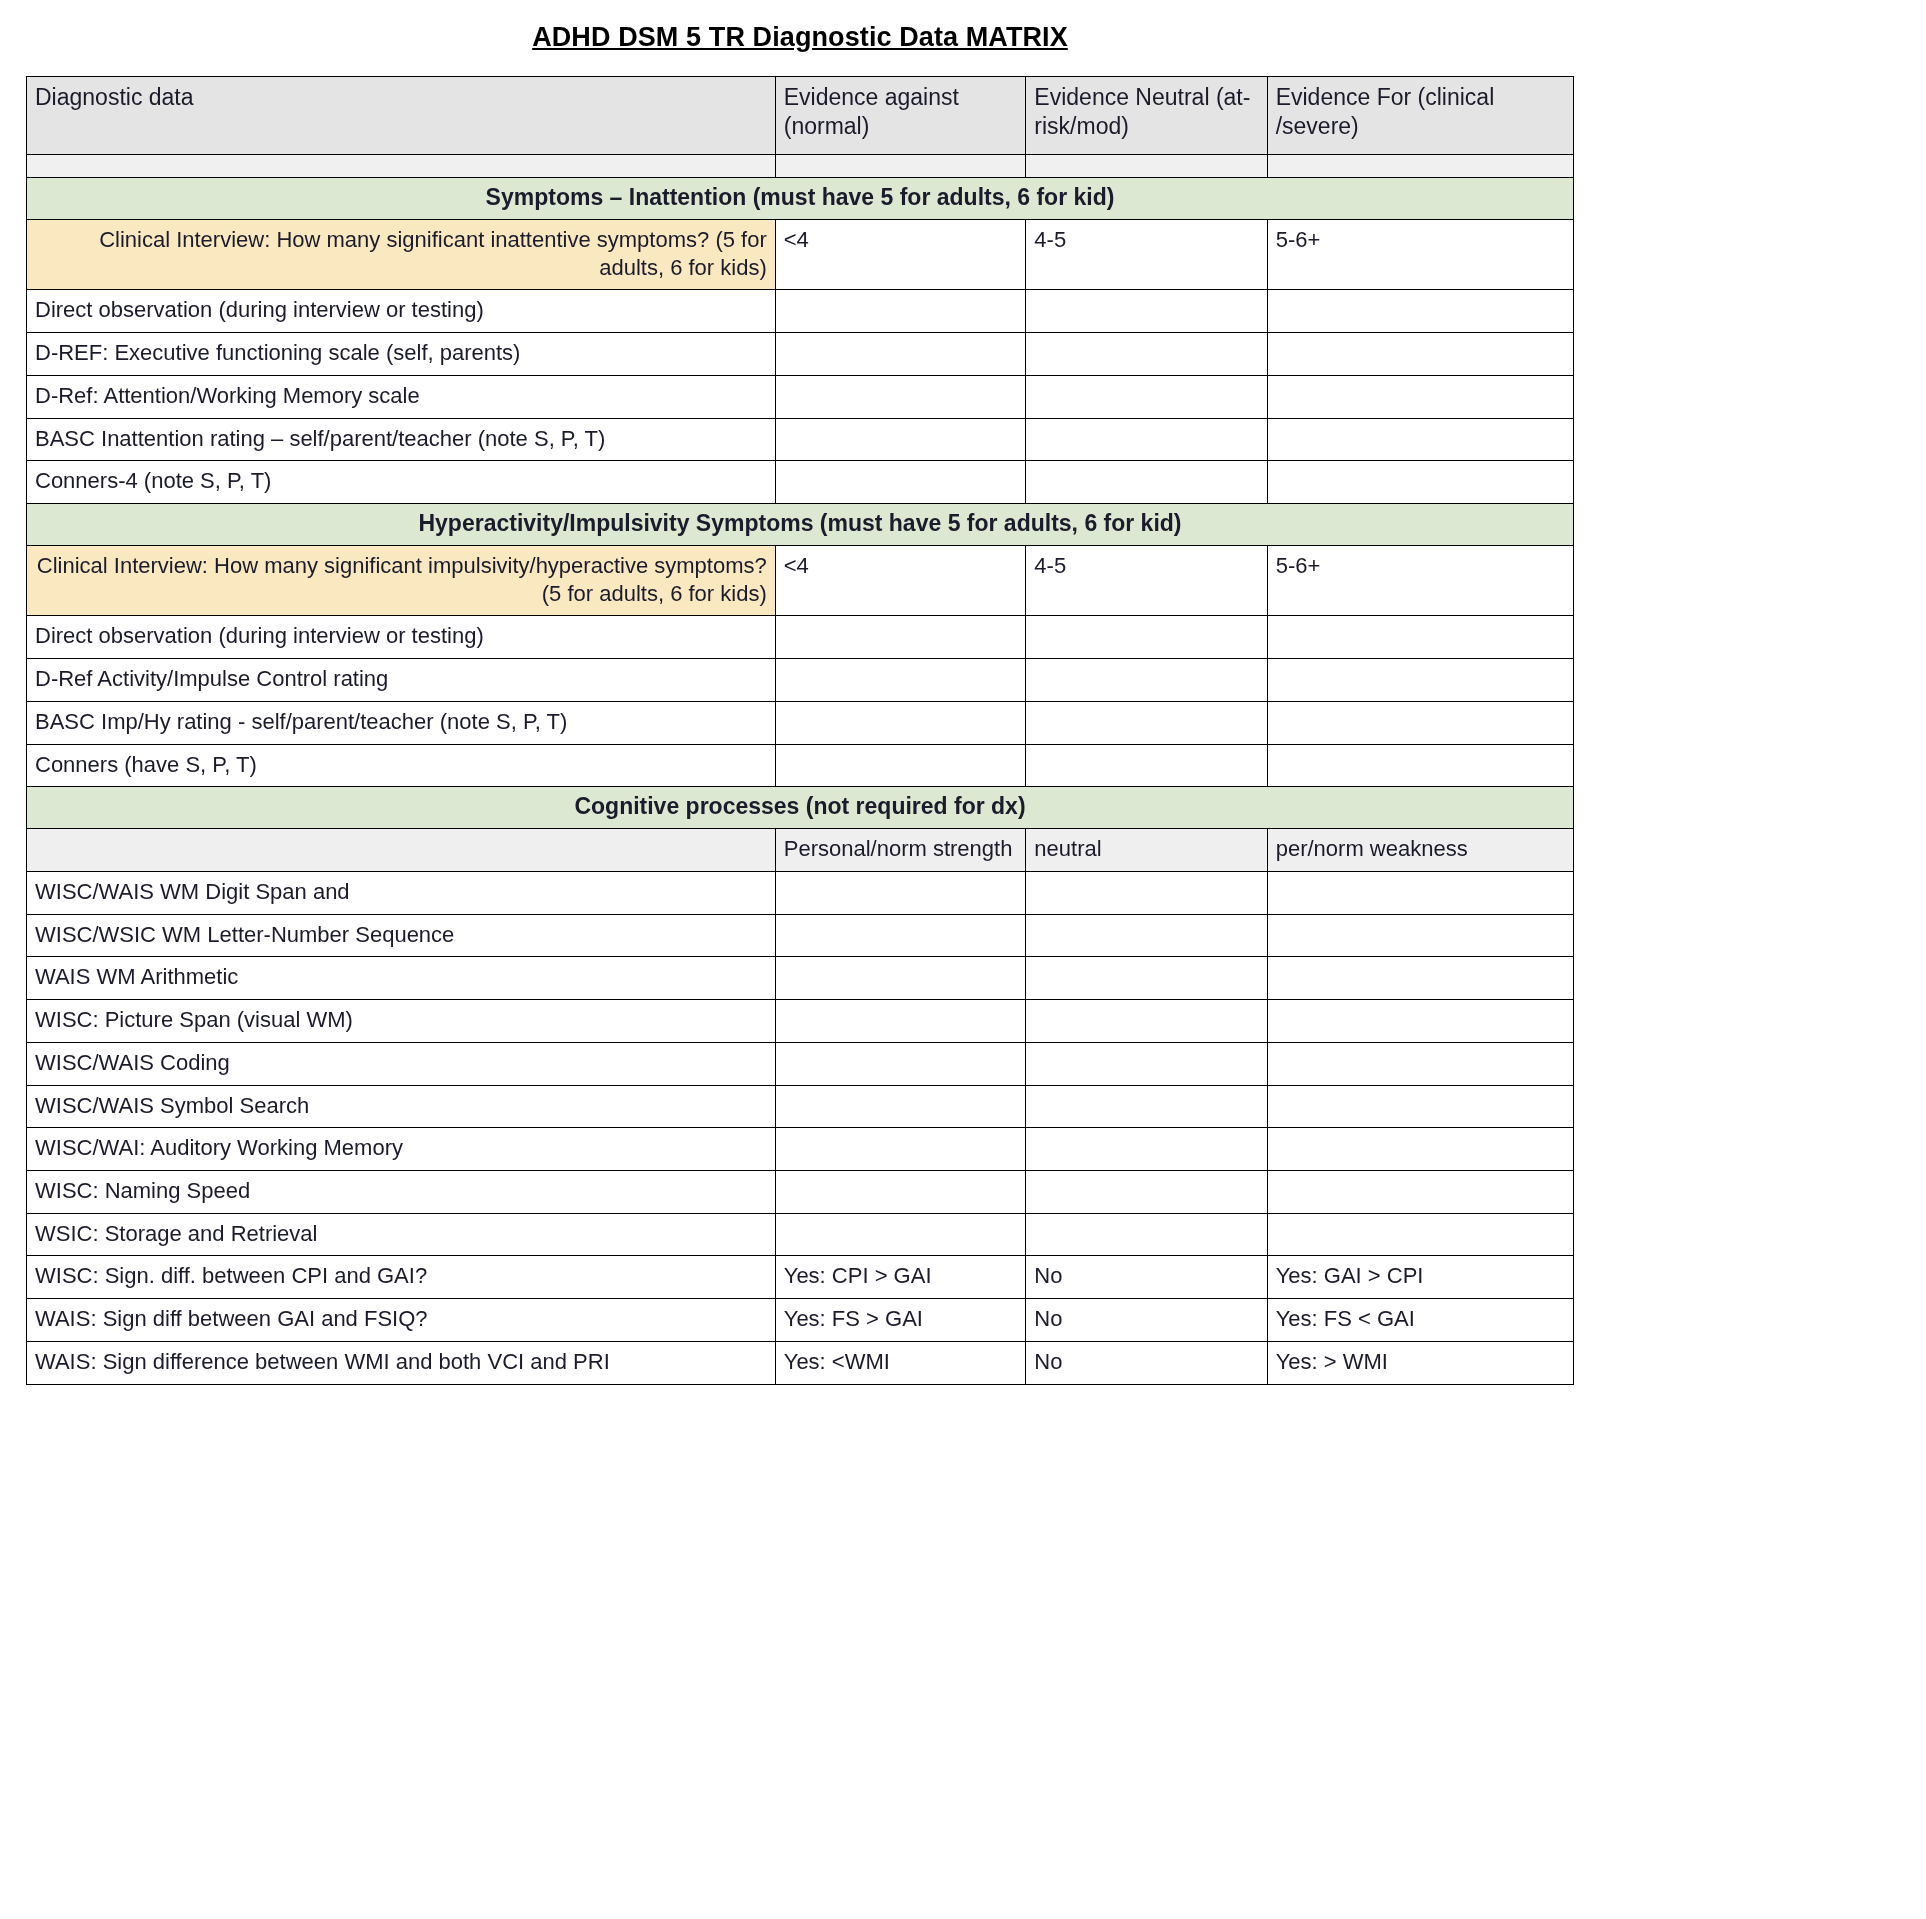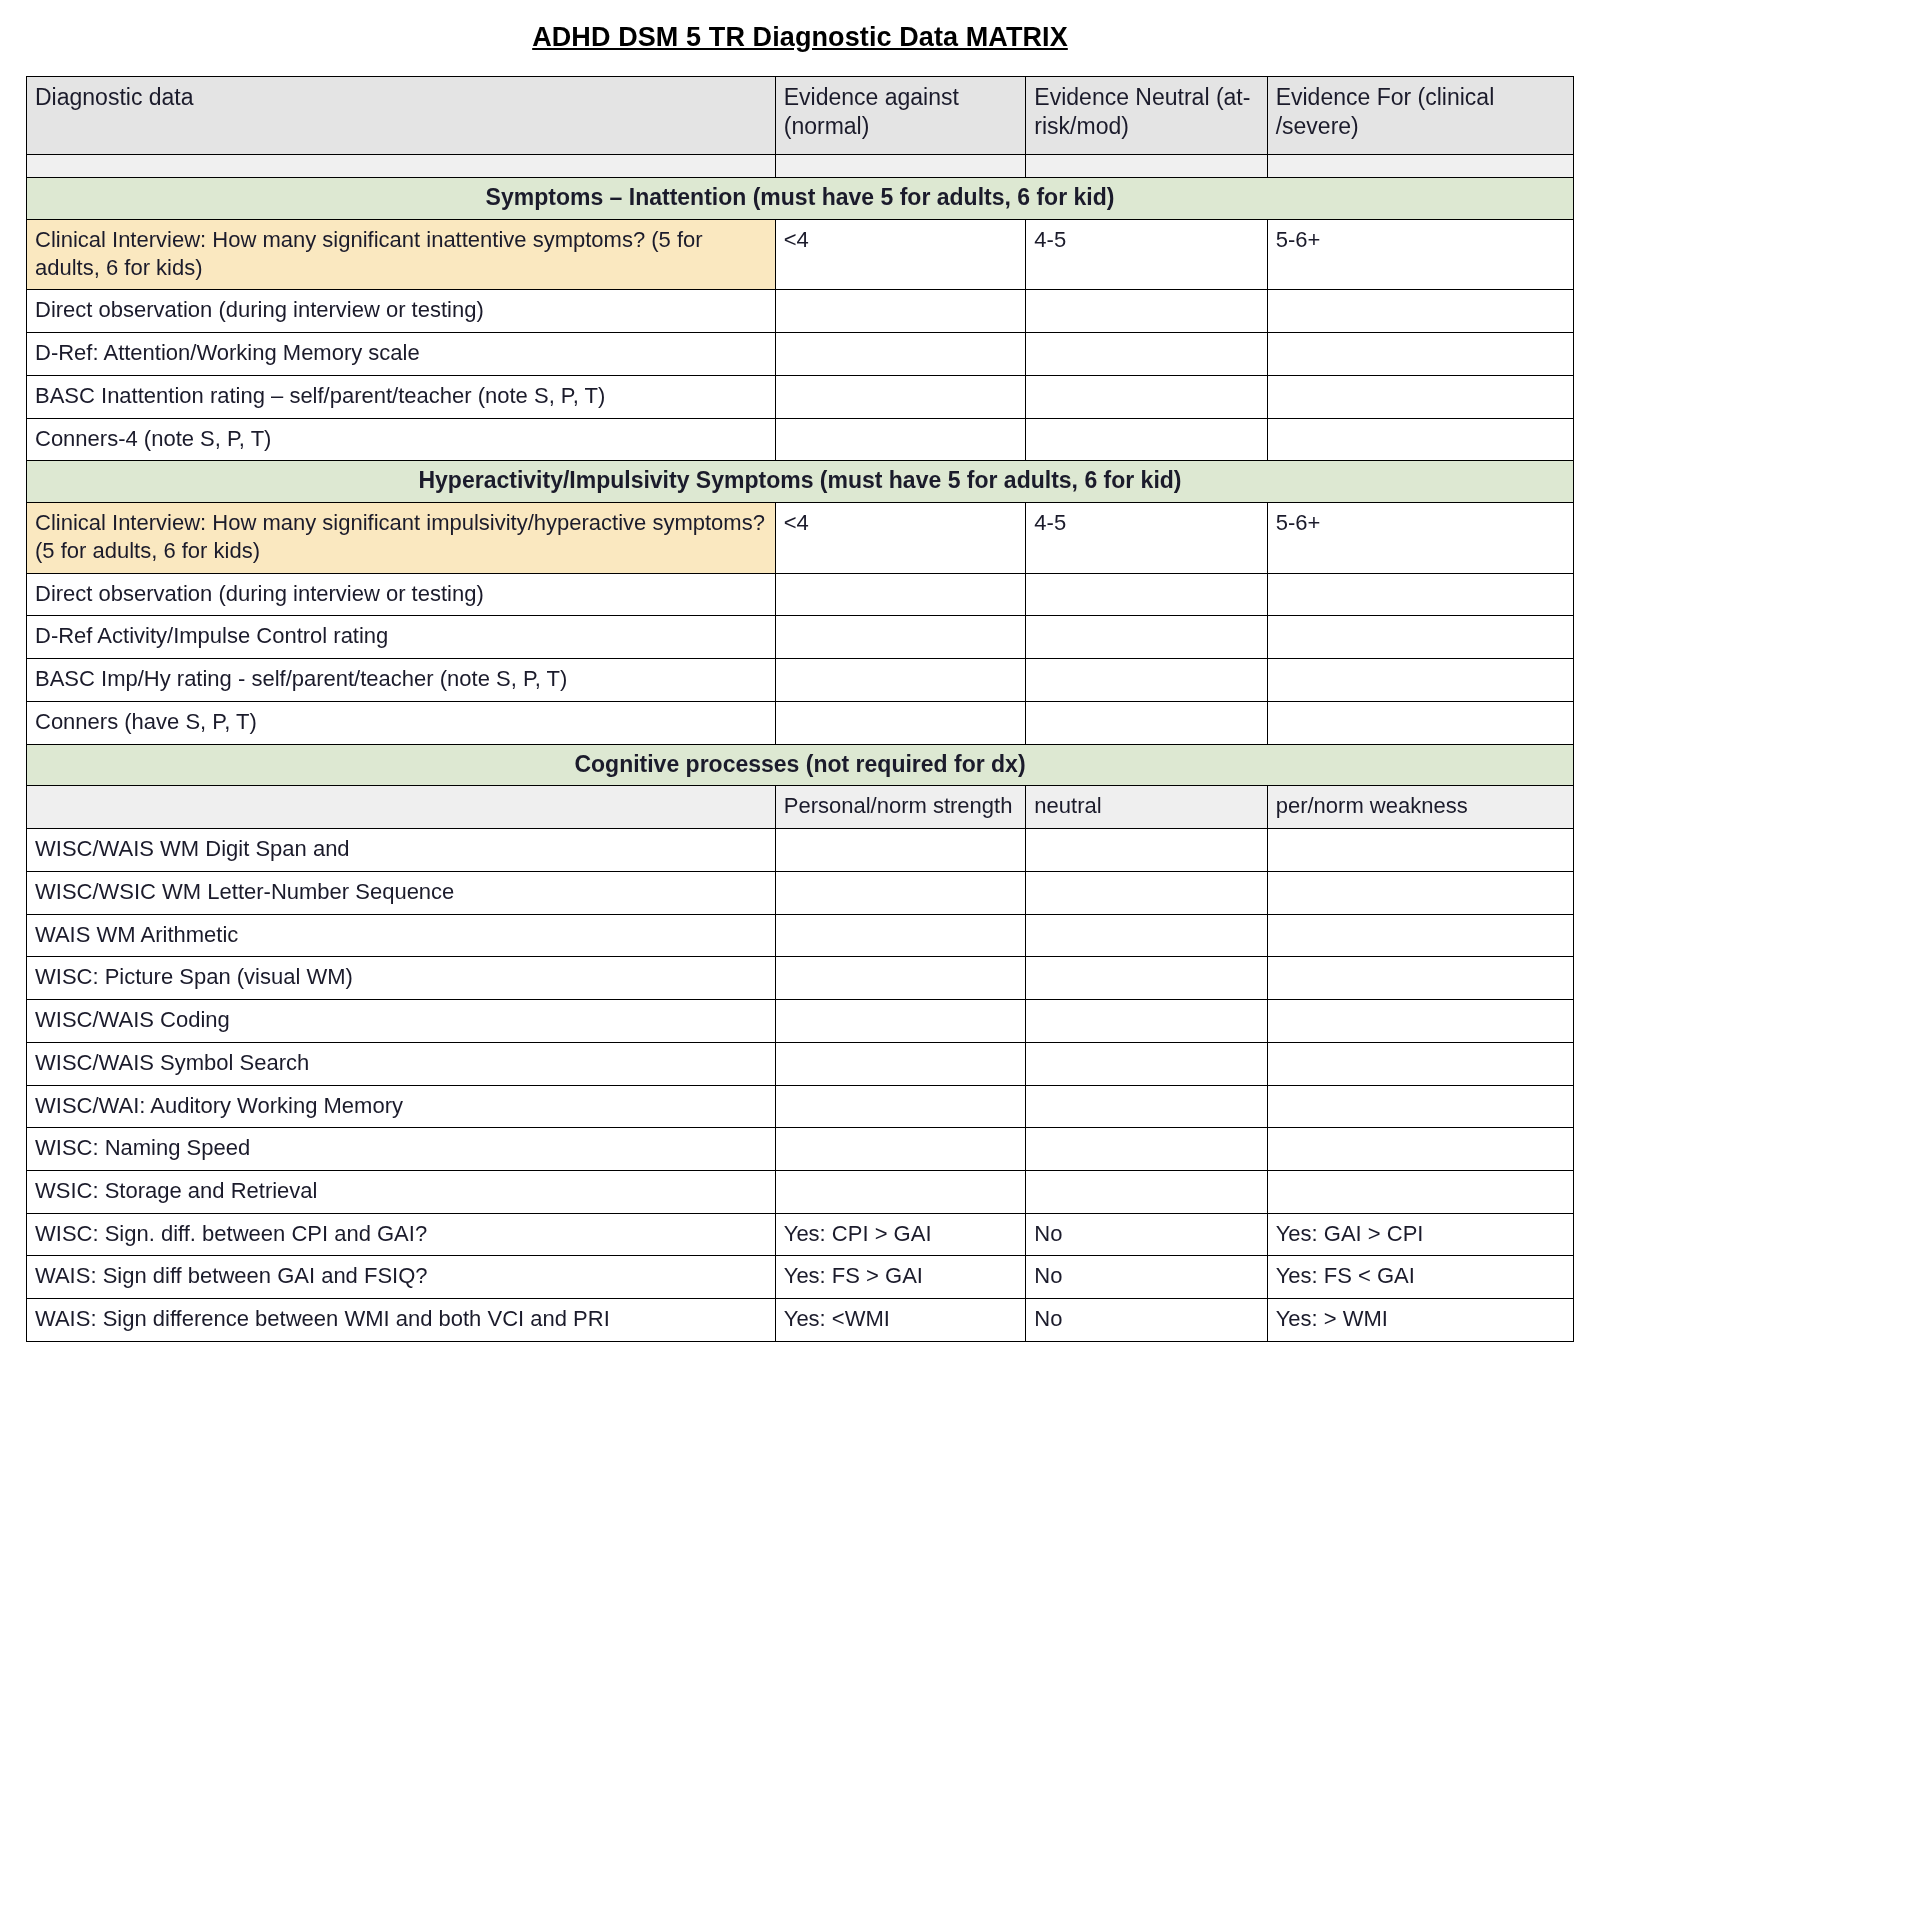--- a/index.html
+++ b/index.html
@@ -58,20 +58,21 @@
   tr.section-row td {
     background: #dde8d2;
     text-align: center;
     font-weight: bold;
     font-size: 23px;
     padding: 5px 8px 7px 8px;
     margin-left: 34px;
   }
   tr.interview-row td.label-cell {
     background: #fae8c0;
+    text-align: right;
   }
   tr.subheader-row td {
     background: #efefef;
     margin-left: 12px;
   }
   tr.subheader-row td.label-cell {
     background: #efefef;
   }
   .blank {
     min-height: 1em;
@@ -119,20 +120,32 @@
             <div class="blank">&nbsp;</div>
           </td>
           <td>
             <div class="blank">&nbsp;</div>
           </td>
           <td>
             <div class="blank">&nbsp;</div>
           </td>
         </tr>
         <tr>
+          <td class="label-cell">D-REF: Executive functioning scale (self, parents)</td>
+          <td>
+            <div class="blank">&nbsp;</div>
+          </td>
+          <td>
+            <div class="blank">&nbsp;</div>
+          </td>
+          <td>
+            <div class="blank">&nbsp;</div>
+          </td>
+        </tr>
+        <tr>
           <td class="label-cell">D-Ref: Attention/Working Memory scale</td>
           <td>
             <div class="blank">&nbsp;</div>
           </td>
           <td>
             <div class="blank">&nbsp;</div>
           </td>
           <td>
             <div class="blank">&nbsp;</div>
           </td>

